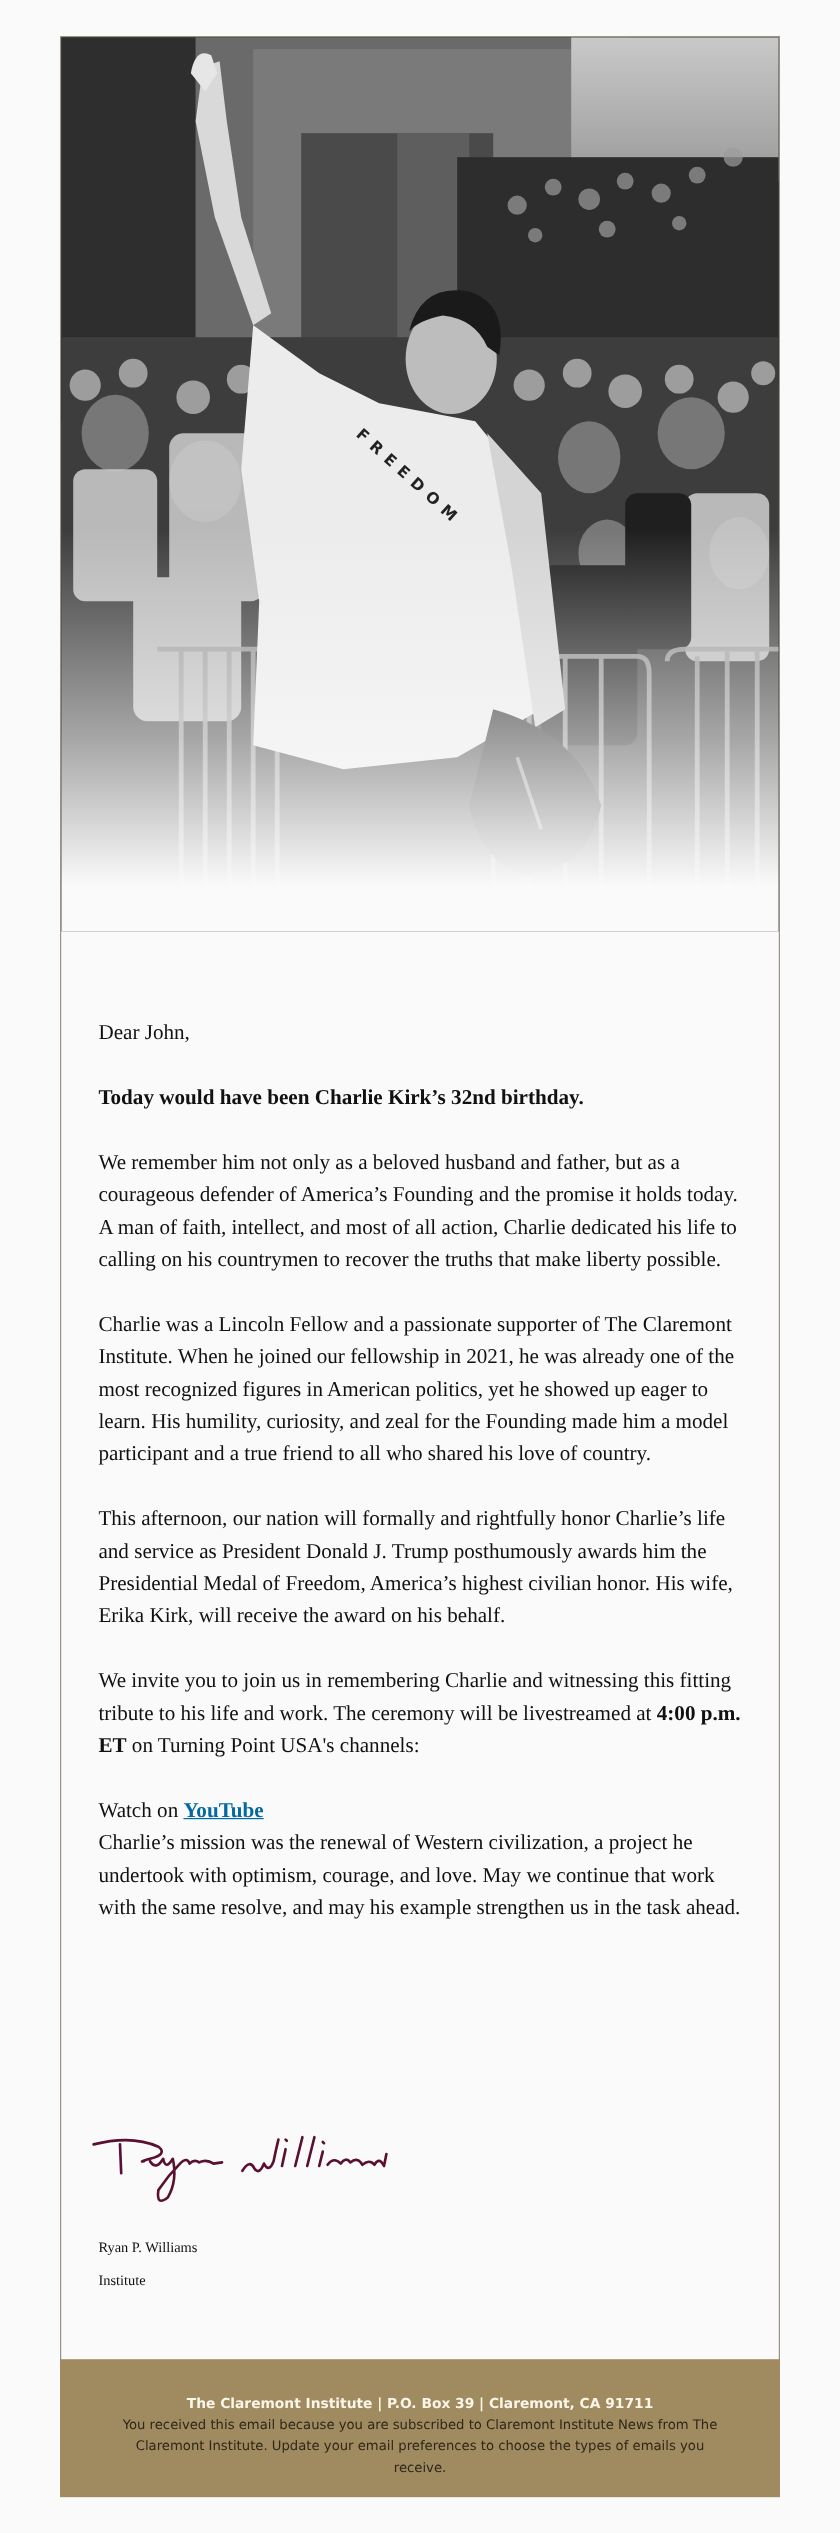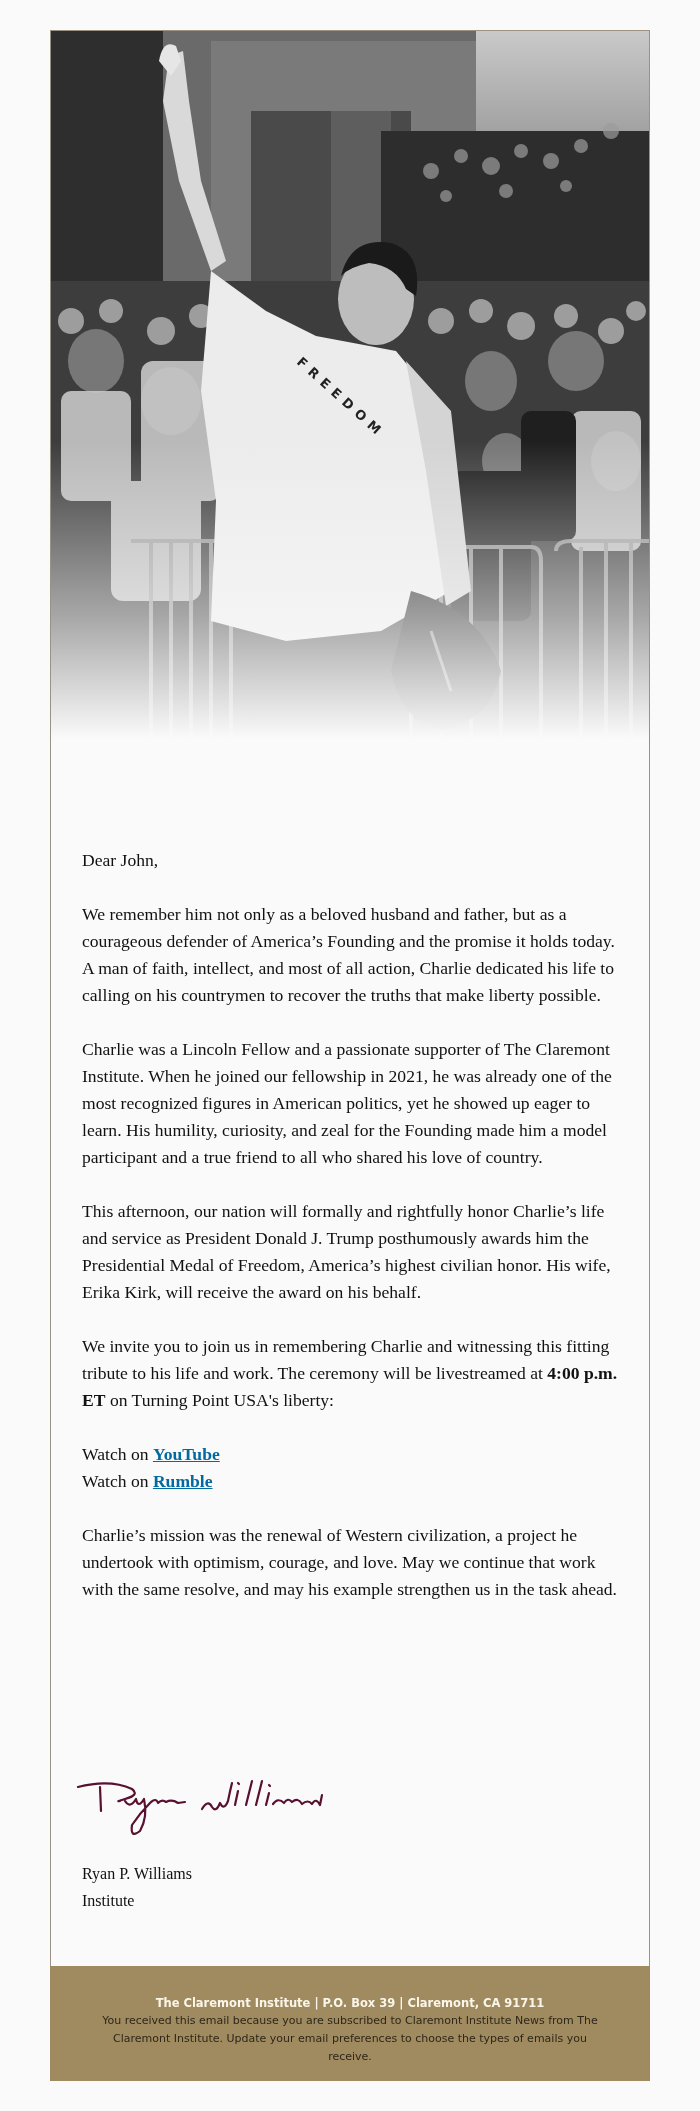--- a/index.html
+++ b/index.html
@@ -52,21 +52,21 @@
       position: absolute;
       left: 19px;
       top: 1738px;
       width: 300px;
       height: 80px;
     }
     .signer {
       position: absolute;
       left: 31px;
       top: 1829px;
-      font-size: 16px;
+      font-size: 12px;
       line-height: 27px;
     }
     .footer {
       position: absolute;
       left: 50px;
       top: 1966px;
       width: 600px;
       height: 115px;
       background: #a08a5f;
       text-align: center;
@@ -193,26 +193,26 @@
 
       <path d="M360 560 Q430 580 450 640 Q440 690 390 700 Q350 690 340 640 Z" fill="#262626"></path>
       <path d="M380 600 L400 660" stroke="#888" stroke-width="3"></path>
 
       <rect x="0" y="0" width="598" height="745" fill="url(#fade)"></rect>
     </svg>
   </div>
 
   <div class="body-text">
     <p>Dear John,</p>
+    <p class="bold">Today would have been Charlie Kirk’s 32nd birthday.</p>
     <p>We remember him not only as a beloved husband and father, but as a courageous defender of America’s Founding and the promise it holds today. A man of faith, intellect, and most of all action, Charlie dedicated his life to calling on his countrymen to recover the truths that make liberty possible.</p>
     <p>Charlie was a Lincoln Fellow and a passionate supporter of The Claremont Institute. When he joined our fellowship in 2021, he was already one of the most recognized figures in American politics, yet he showed up eager to learn. His humility, curiosity, and zeal for the Founding made him a model participant and a true friend to all who shared his love of country.</p>
     <p>This afternoon, our nation will formally and rightfully honor Charlie’s life and service as President Donald J. Trump posthumously awards him the Presidential Medal of Freedom, America’s highest civilian honor. His wife, Erika Kirk, will receive the award on his behalf.</p>
-    <p><span>We invite you to join us in remembering Charlie and witnessing this fitting tribute to his life and work. The ceremony will be livestreamed at </span><span class="bold">4:00 p.m. ET</span><span> on Turning Point USA's liberty:</span></p>
+    <p><span>We invite you to join us in remembering Charlie and witnessing this fitting tribute to his life and work. The ceremony will be livestreamed at </span><span class="bold">4:00 p.m. ET</span><span> on Turning Point USA's channels:</span></p>
     <p class="tight"><span>Watch on </span><a class="link" href="#">YouTube</a></p>
-    <p><span>Watch on </span><a class="link" href="#">Rumble</a></p>
     <p>Charlie’s mission was the renewal of Western civilization, a project he undertook with optimism, courage, and love. May we continue that work with the same resolve, and may his example strengthen us in the task ahead.</p>
   </div>
 
   <svg class="signature" viewBox="0 0 300 80">
     <g fill="none" stroke="#5a1030" stroke-width="2.2" stroke-linecap="round" stroke-linejoin="round">
 
       <path d="M8 18 Q40 10 62 20 Q70 26 55 30 Q45 33 50 32"></path>
       <path d="M30 18 L31 42"></path>
 
       <path d="M55 32 Q60 40 66 30 Q68 40 74 30 Q78 48 70 62 Q60 70 62 56 Q70 44 80 34 Q86 28 88 34 Q92 30 96 33 Q102 30 108 34 L115 33"></path>

